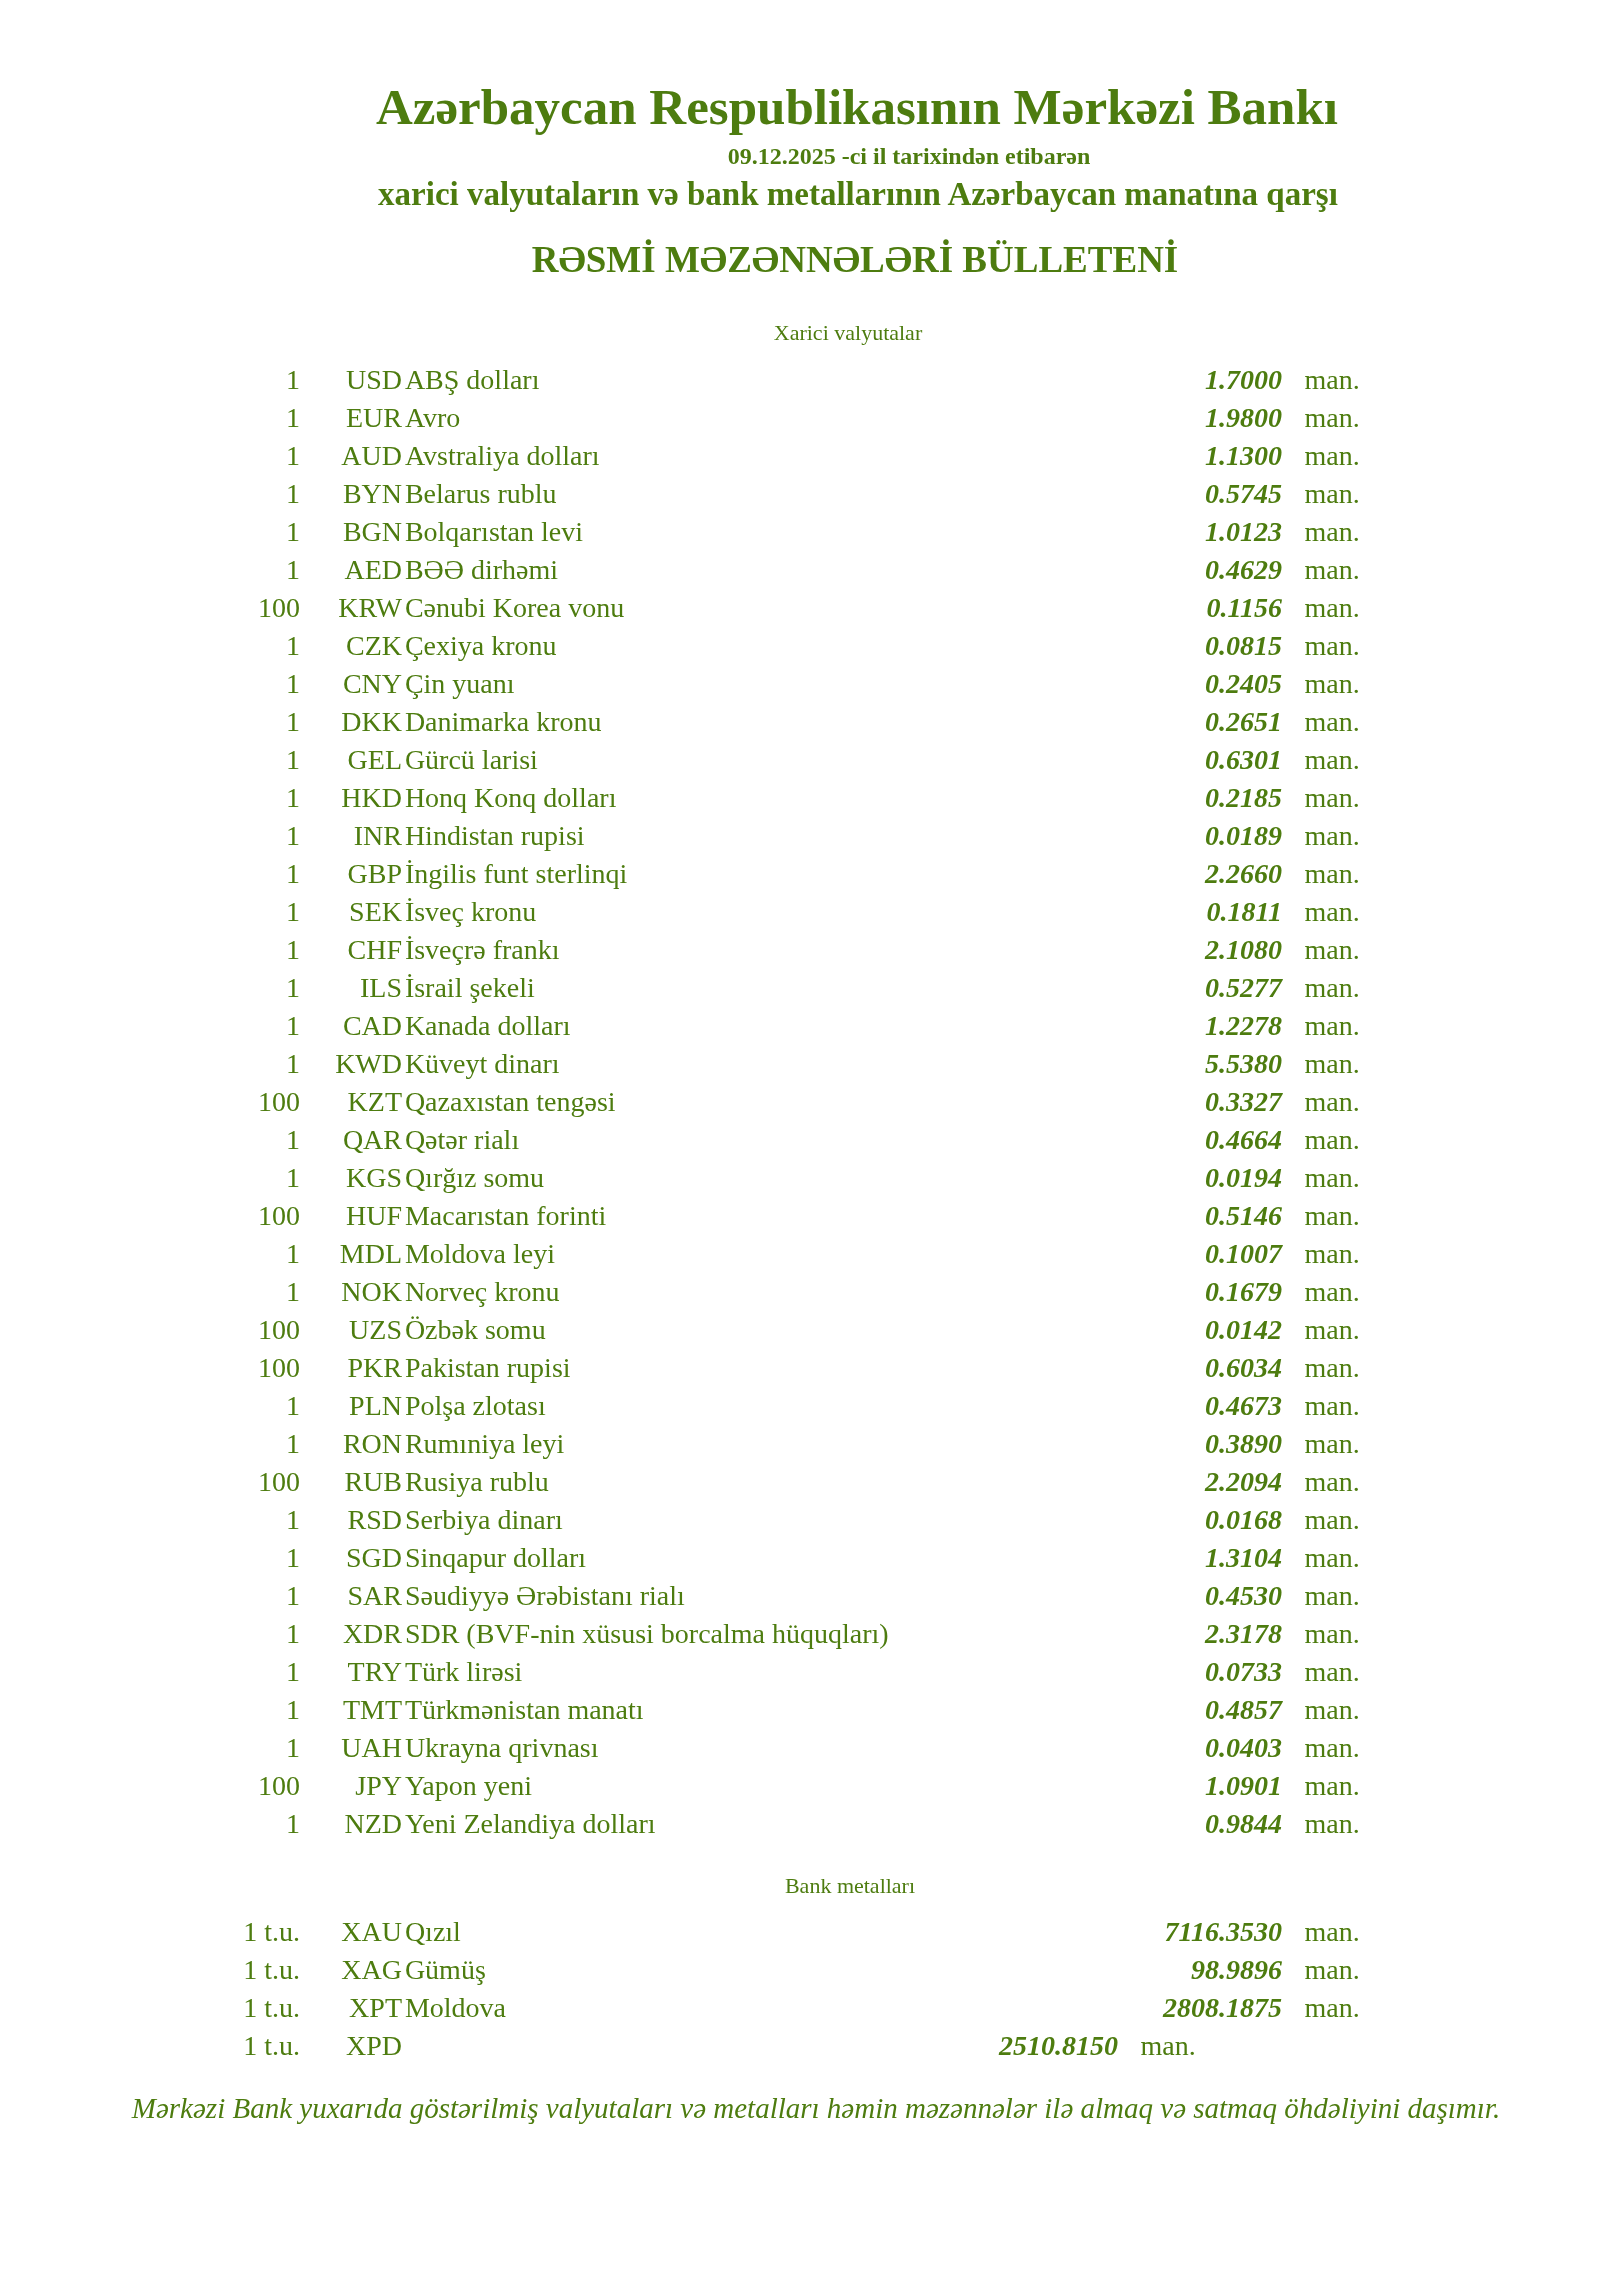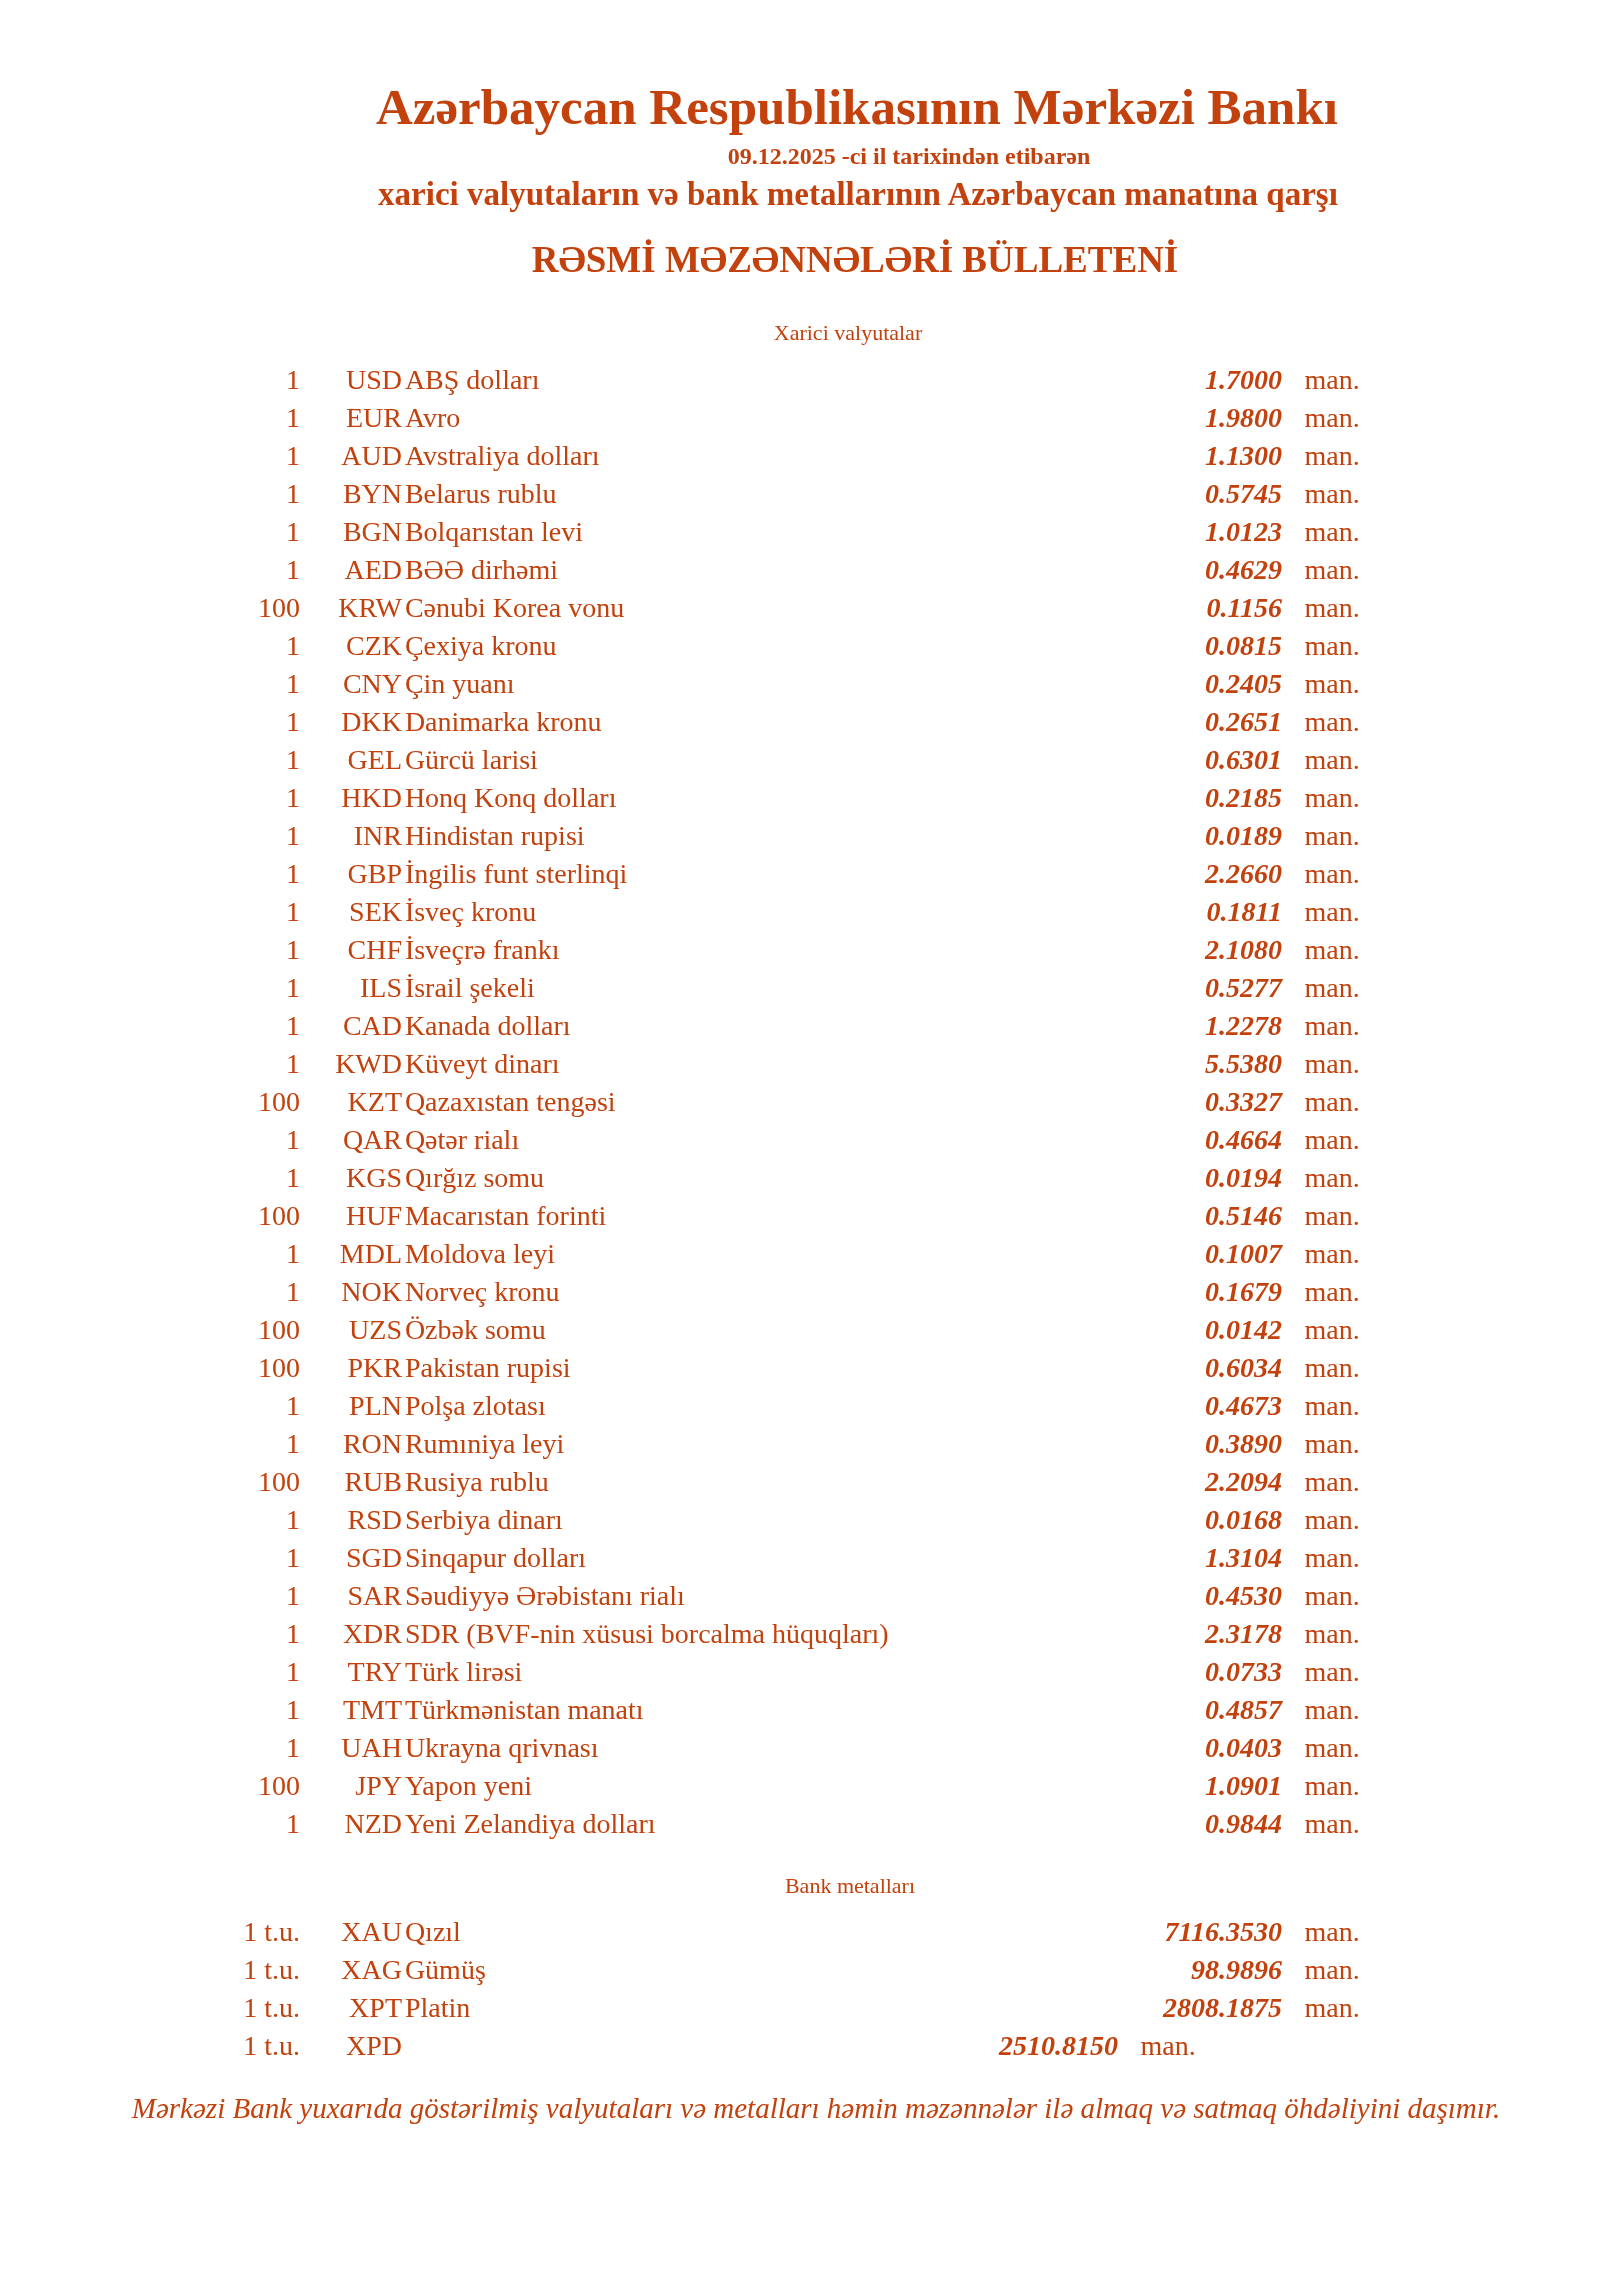--- a/index.html
+++ b/index.html
@@ -1,21 +1,21 @@
 <!DOCTYPE html>
 <html><head>
 <meta charset="utf-8">
 <style>
   html,body { margin:0; padding:0; background:#ffffff; }
   .page {
     position:relative;
     width:1621px;
     height:2292px;
     background:#ffffff;
-    color:#c2410c;
+    color:#4d7c0f;
     font-family:"Liberation Serif", serif;
     overflow:hidden;
   }
   .centered {
     position:absolute;
     transform:translateX(-50%);
     white-space:nowrap;
   }
   .doc-title      { top:78px;  left:857px; font-size:51px; font-weight:bold; line-height:1.15; }
   .doc-date       { top:143px; left:909px; font-size:24px; font-weight:bold; line-height:1.15; }
@@ -393,21 +393,21 @@
         <div class="cell-qty">1 t.u.</div>
         <div class="cell-code">XAG</div>
         <div class="cell-name">Gümüş</div>
         <div class="cell-rate">98.9896</div>
         <div class="cell-man">man.</div>
       </div>
 
       <div class="row">
         <div class="cell-qty">1 t.u.</div>
         <div class="cell-code">XPT</div>
-        <div class="cell-name">Platin</div>
+        <div class="cell-name">Moldova</div>
         <div class="cell-rate">2808.1875</div>
         <div class="cell-man">man.</div>
       </div>
 
       <div class="row">
         <div class="cell-qty">1 t.u.</div>
         <div class="cell-code">XPD</div>
         <div class="cell-rate">2510.8150</div>
         <div class="cell-man">man.</div>
       </div>

